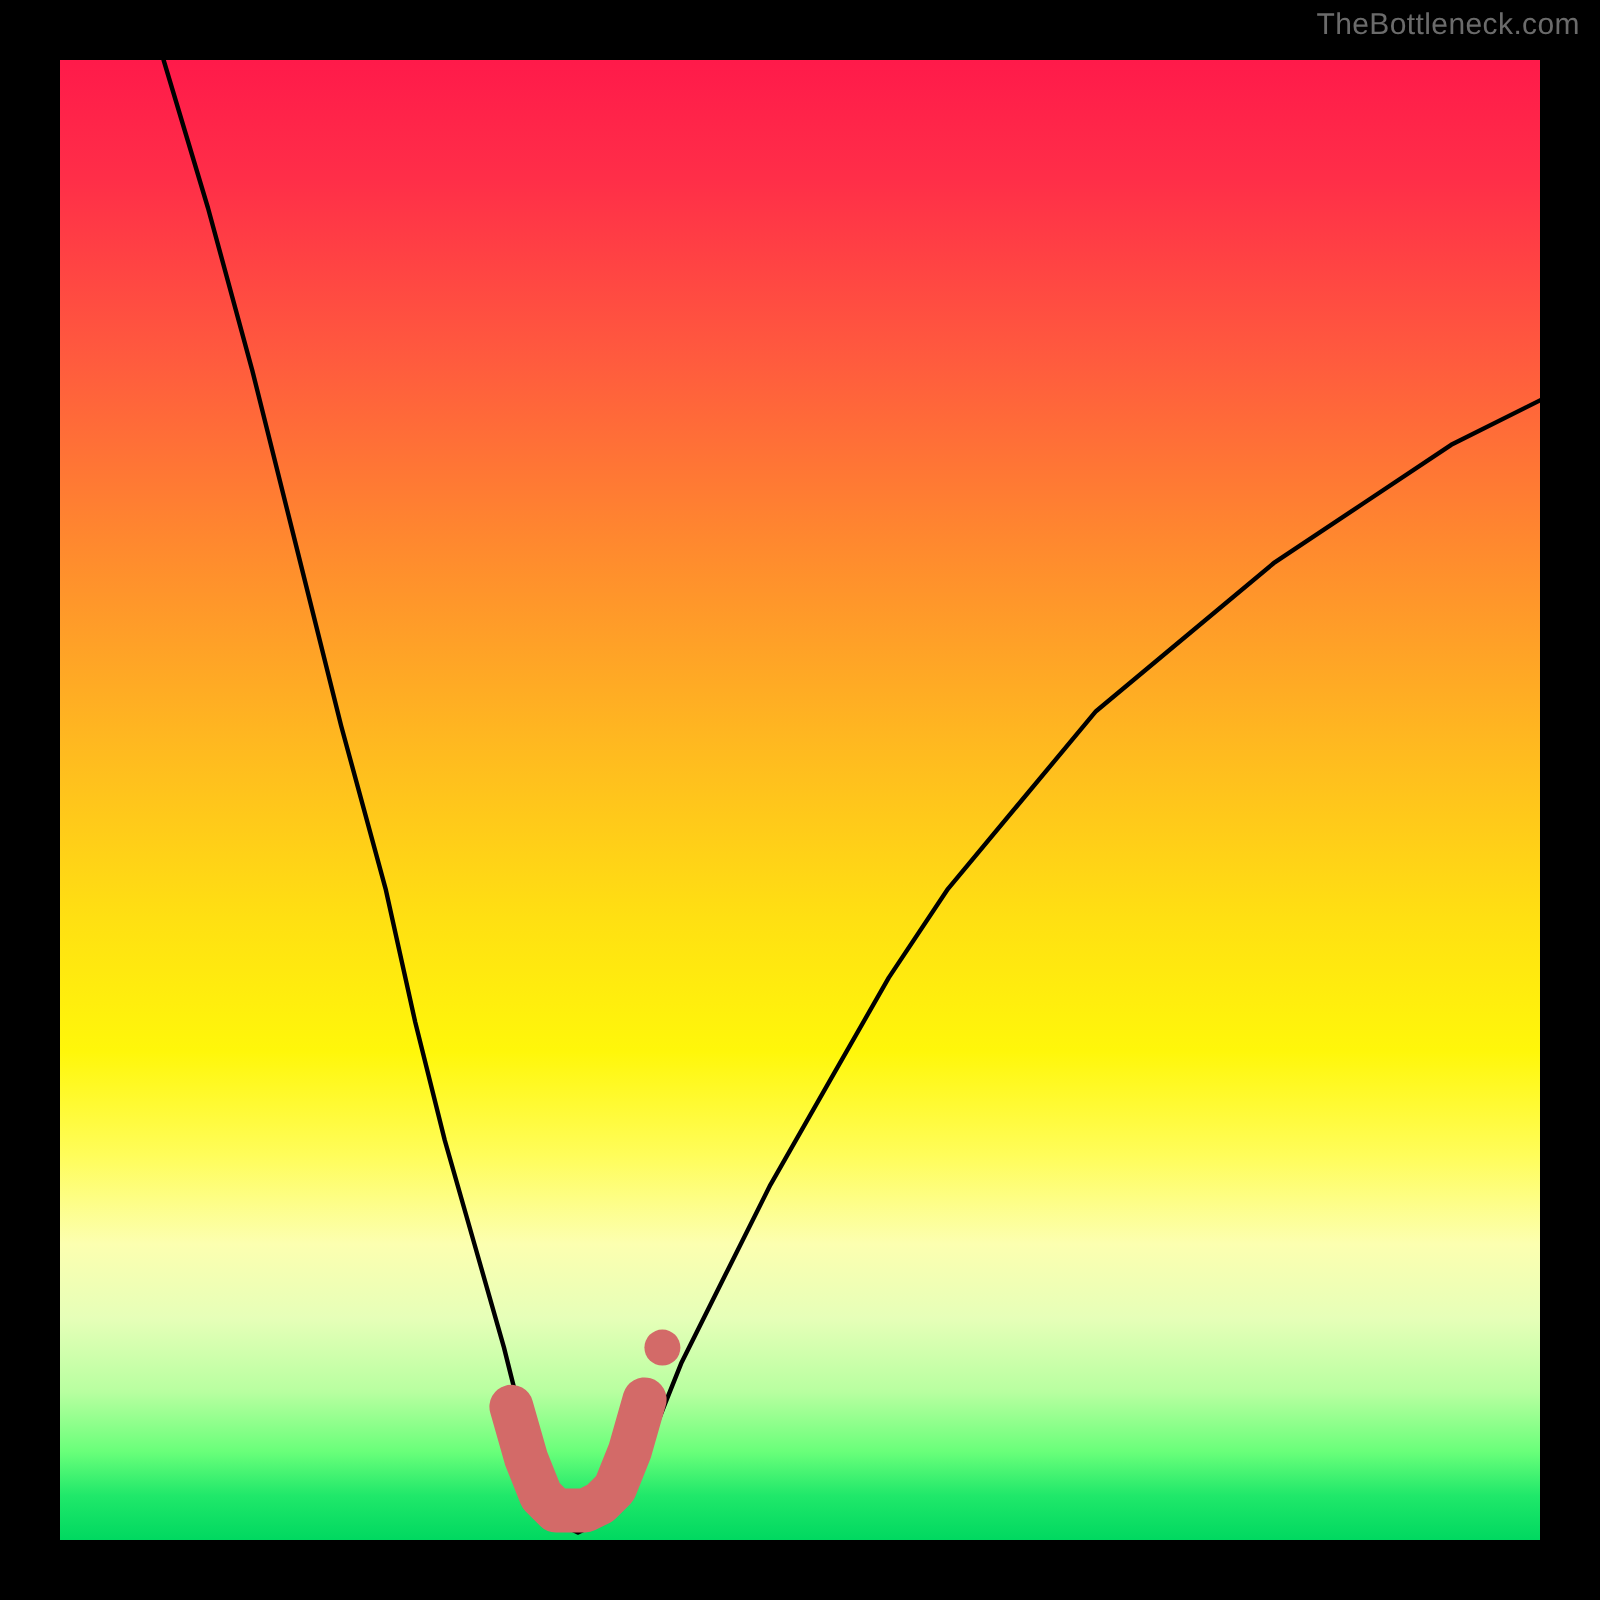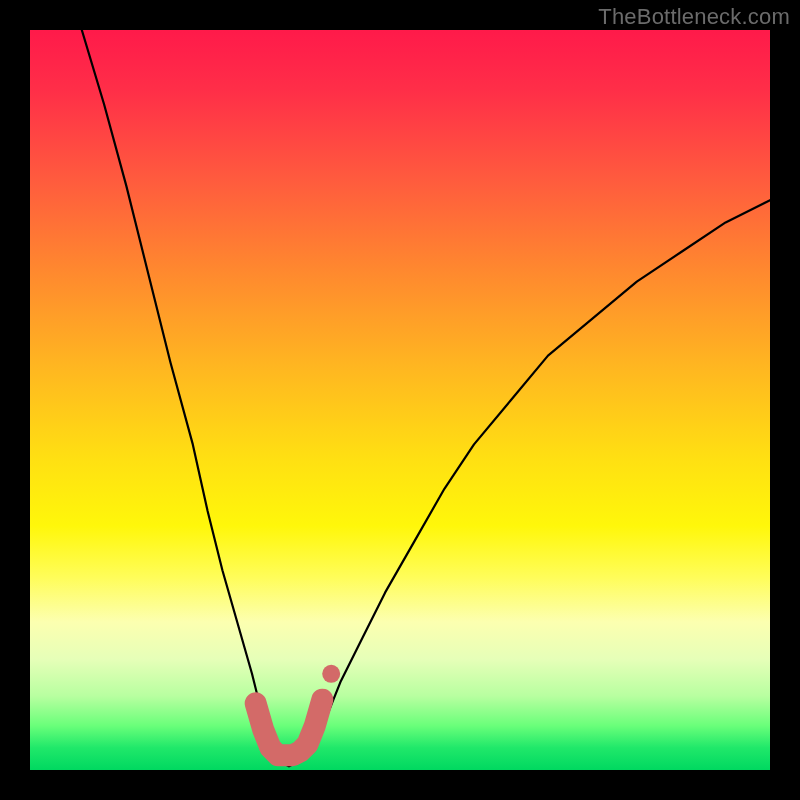--- a/index.html
+++ b/index.html
@@ -48,21 +48,21 @@
     left: 0;
     top: 0;
     width: 740px;
     height: 740px;
   }
   .watermark {
     position: absolute;
     top: 4px;
     right: 10px;
     color: #6b6b6b;
-    font-size: 22px;
+    font-size: 15px;
     font-weight: 500;
     letter-spacing: 0.2px;
     user-select: none;
   }
 </style>
 </head>
 <body>
 
 <div class="watermark">TheBottleneck.com</div>
 

